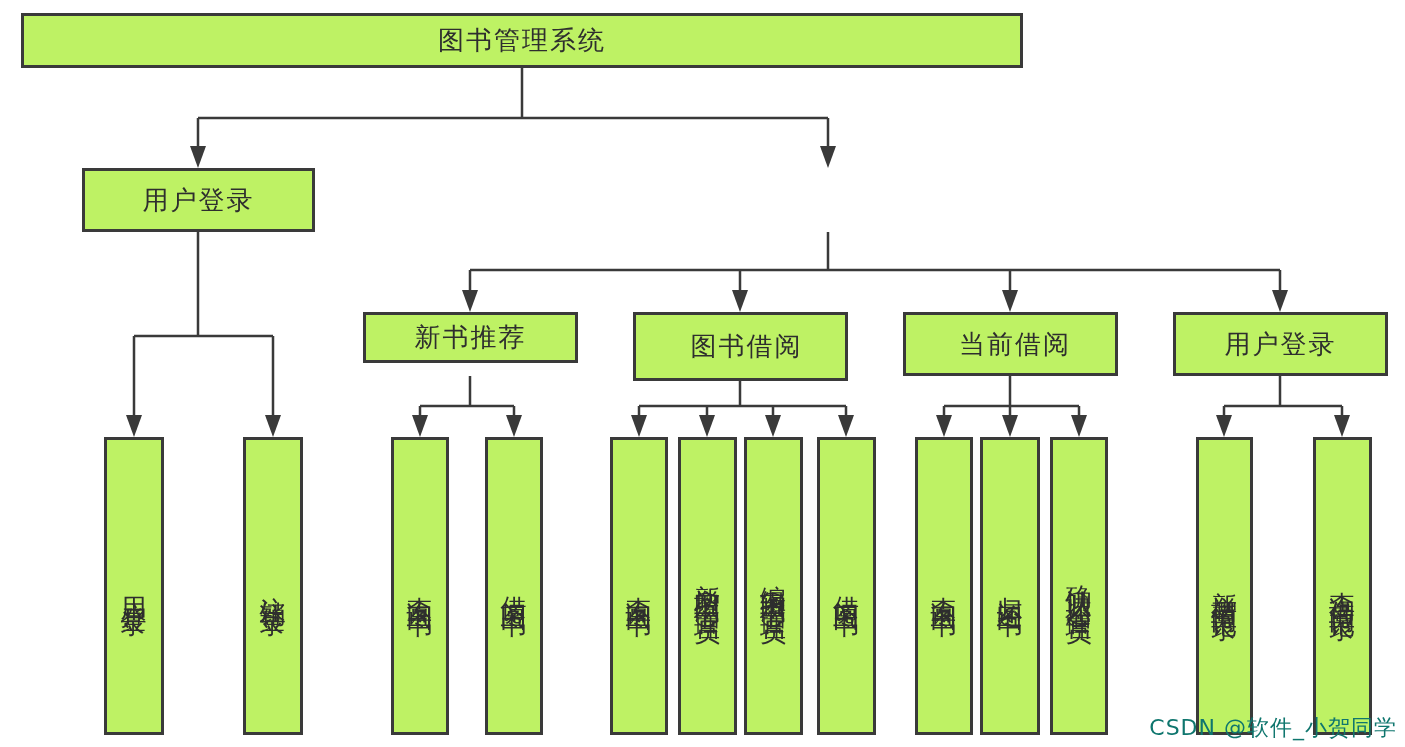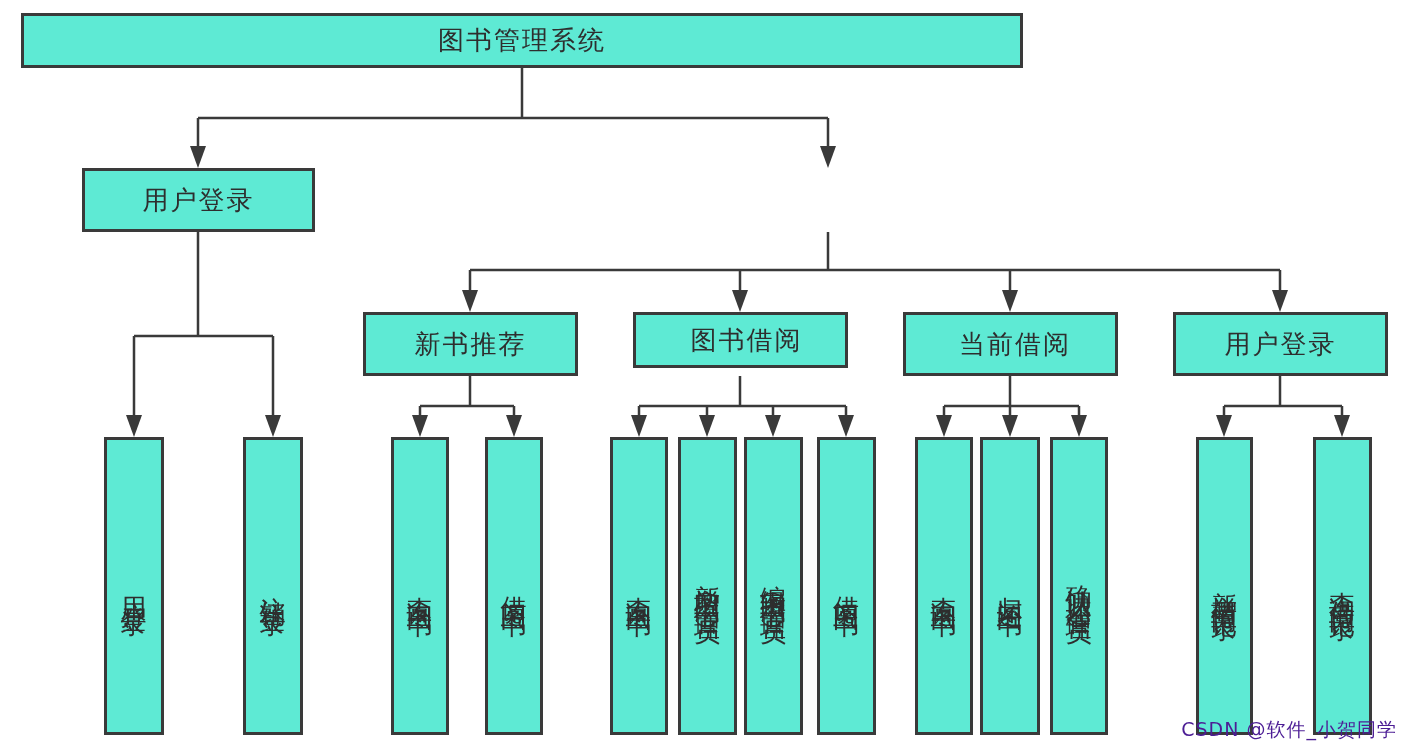--- a/index.html
+++ b/index.html
@@ -7,21 +7,21 @@
     position:relative;
     width:1405px;height:747px;
     background:#ffffff;
     font-family:"DejaVu Sans","Liberation Sans",sans-serif;
     overflow:hidden;
   }
   #wires{position:absolute;left:0;top:0;z-index:0;}
   .box{
     position:absolute;
     box-sizing:border-box;
-    background:#5eead4;
+    background:#bef264;
     border:3px solid #3a3a3a;
     color:#2e2e2e;
     display:flex;
     align-items:center;
     justify-content:center;
     z-index:1;
   }
   .hbox{
     font-size:26px;
     letter-spacing:2px;
@@ -32,23 +32,23 @@
     text-orientation:mixed;
     font-size:26px;
     letter-spacing:5px;
     line-height:1;
     text-align:center;
   }
   .watermark{
     position:absolute;
     right:8px;
     bottom:4px;
-    font-size:19px;
+    font-size:22px;
     letter-spacing:1px;
-    color:#4c1d95;
+    color:#0f766e;
     z-index:2;
     white-space:nowrap;
     text-align:right;
   }
 </style>
 </head>
 <body>
 
 <div id="canvas">
 
@@ -89,22 +89,22 @@
       <polygon points="1071,415 1087,415 1079,437"></polygon>
       <polygon points="1216,415 1232,415 1224,437"></polygon>
       <polygon points="1334,415 1350,415 1342,437"></polygon>
     </g>
   </svg>
 
   <div class="box hbox" style="left:21px;top:13px;width:1002px;height:55px;">图书管理系统</div>
 
   <div class="box hbox" style="left:82px;top:168px;width:233px;height:64px;">用户登录</div>
 
-  <div class="box hbox" style="left:363px;top:312px;width:215px;height:64px;">新书推荐</div>
-  <div class="box hbox" style="left:633px;top:312px;width:215px;height:56px;padding-left:12px;">图书借阅</div>
+  <div class="box hbox" style="left:363px;top:312px;width:215px;height:51px;">新书推荐</div>
+  <div class="box hbox" style="left:633px;top:312px;width:215px;height:69px;padding-left:12px;">图书借阅</div>
   <div class="box hbox" style="left:903px;top:312px;width:215px;height:64px;padding-left:9px;">当前借阅</div>
   <div class="box hbox" style="left:1173px;top:312px;width:215px;height:64px;">用户登录</div>
 
   <div class="box leaf" style="left:104px;top:437px;width:60px;height:298px;">用户登录</div>
   <div class="box leaf" style="left:243px;top:437px;width:60px;height:298px;">注销登录</div>
 
   <div class="box leaf" style="left:391px;top:437px;width:58px;height:298px;">查询图书</div>
   <div class="box leaf" style="left:485px;top:437px;width:58px;height:298px;">借阅图书</div>
 
   <div class="box leaf" style="left:610px;top:437px;width:58px;height:298px;">查询图书</div>

